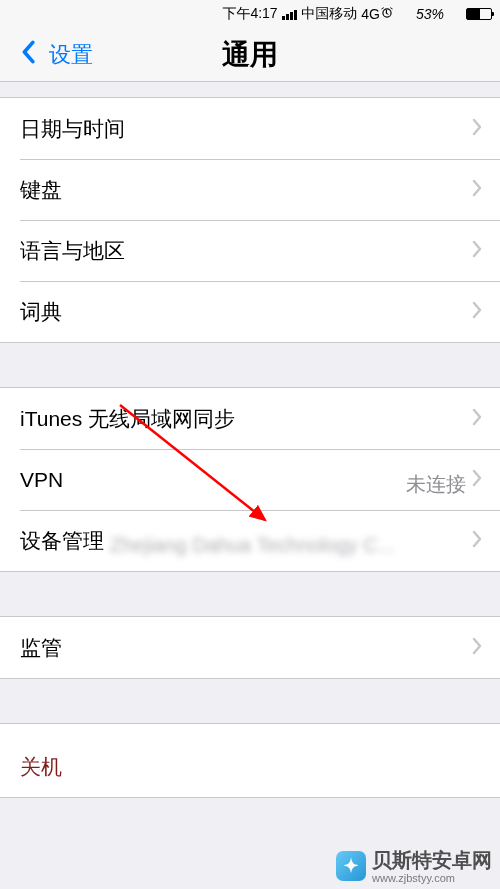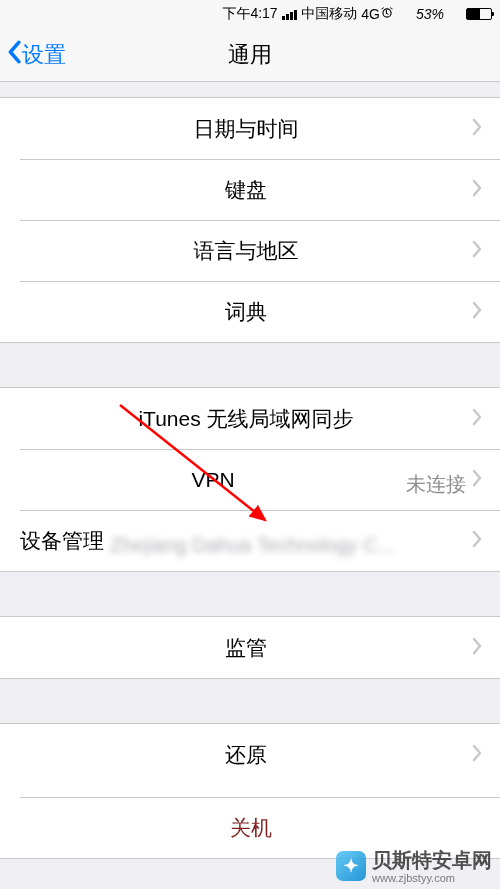--- a/index.html
+++ b/index.html
@@ -84,33 +84,33 @@
       border-bottom: 1px solid #c8c7cc;
       display: flex;
       align-items: center;
       position: relative;
     }
     .back-btn {
       display: flex;
       align-items: flex-end;
       color: #007aff;
       font-size: 22px;
-      padding-left: 6px;
-      gap: 0;
+      padding-left: 20px;
+      gap: 13px;
     }
     .back-chevron svg {
       width: 16px;
       height: 24px;
     }
     .nav-title {
       position: absolute;
       left: 50%;
       transform: translateX(-50%);
-      font-size: 22px;
-      font-weight: 400;
+      font-size: 28px;
+      font-weight: 700;
       color: #000;
     }
     .spacer-top {
       height: 15px;
     }
     .section {
       background: #fff;
       border-top: 1px solid #c8c7cc;
       border-bottom: 1px solid #c8c7cc;
     }
@@ -130,21 +130,20 @@
       content: '';
       position: absolute;
       top: 0;
       left: 20px;
       right: 0;
       height: 1px;
       background: #c8c7cc;
     }
     .row-label {
       flex: 1;
-      text-align: center;
     }
     .row-value {
       color: #8e8e93;
       font-size: 20px;
       margin-right: 6px;
       margin-top: 10px;
     }
     .row-value.blurred {
       filter: blur(3px);
       color: #b0b0b5;
@@ -306,26 +305,20 @@
     <span class="row-label">监管</span>
     <span class="chevron"><svg viewBox="0 0 10 18" fill="none" stroke="#c7c7cc" stroke-width="2.5" stroke-linecap="round" stroke-linejoin="round">
           <path d="M2 2l6 7-6 7"></path>
         </svg></span>
   </div>
 </div>
 
 <div class="section-gap"></div>
 
 <div class="section">
-  <div class="row">
-    <span class="row-label">还原</span>
-    <span class="chevron"><svg viewBox="0 0 10 18" fill="none" stroke="#c7c7cc" stroke-width="2.5" stroke-linecap="round" stroke-linejoin="round">
-          <path d="M2 2l6 7-6 7"></path>
-        </svg></span>
-  </div>
   <div class="row action">
     <span class="row-label">关机</span>
   </div>
 </div>
 
 <svg class="arrow-annotation" width="180" height="150">
   <defs>
     <marker id="arrowhead" markerWidth="8" markerHeight="8" refX="6" refY="3" orient="auto">
       <polygon points="0 0, 7 3, 0 6" fill="#ff0000"></polygon>
     </marker>

